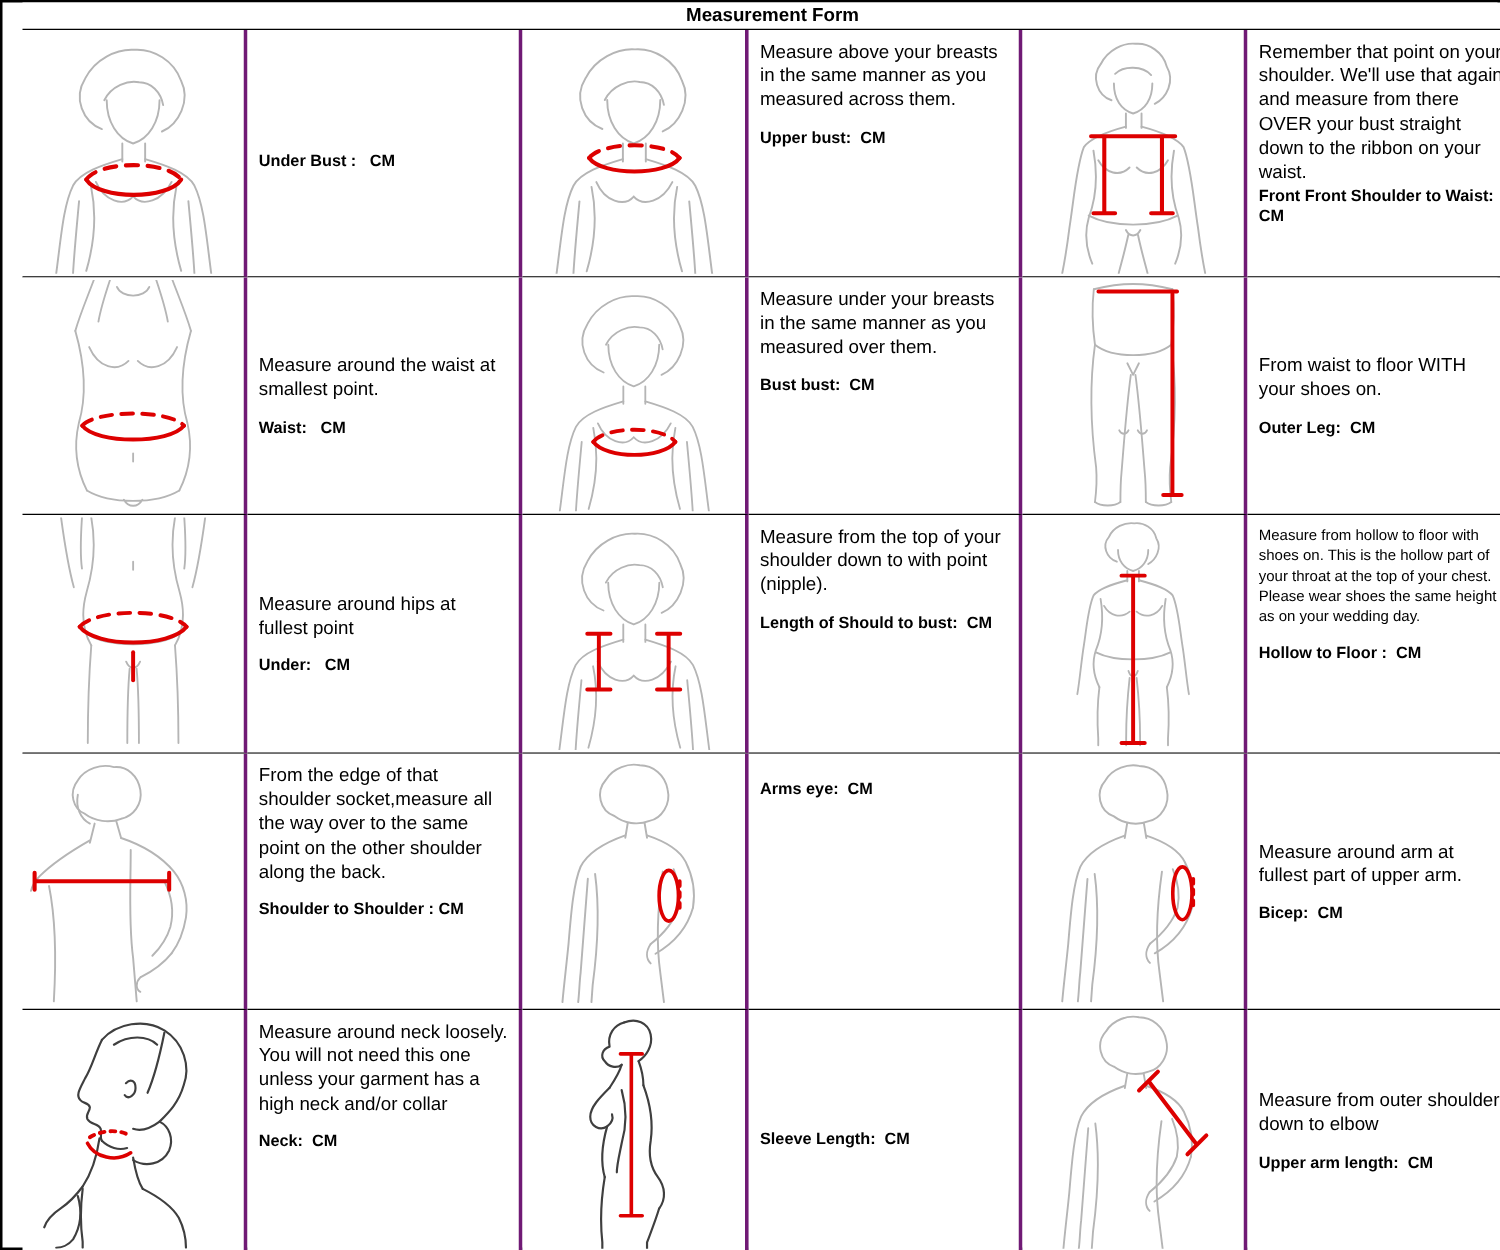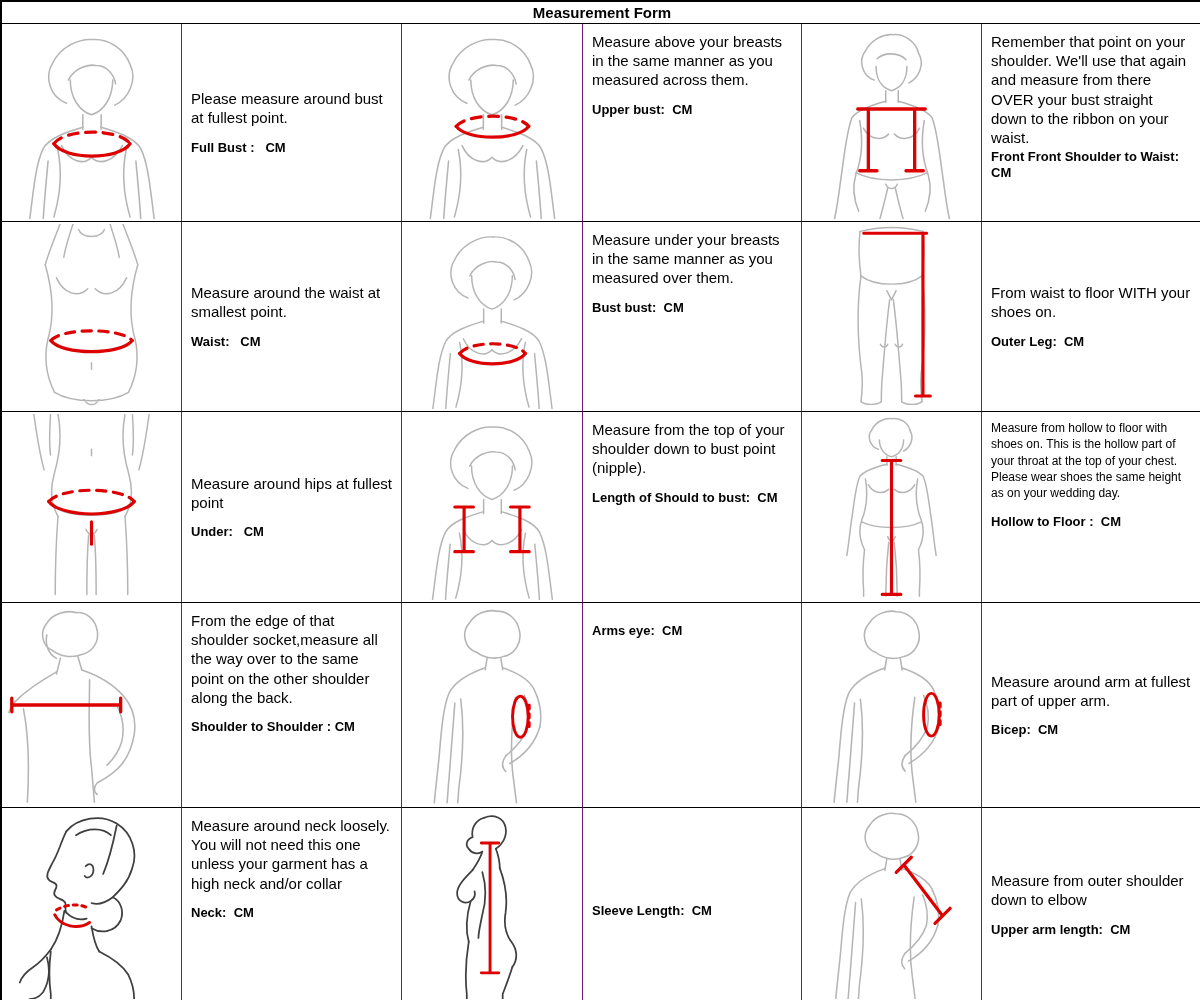--- a/index.html
+++ b/index.html
@@ -1,21 +1,21 @@
 <!DOCTYPE html>
 <html><head>
 <meta charset="utf-8">
 <style>
   html,body{margin:0;padding:0;background:#fff;}
   body{width:1200px;height:1000px;font-family:"Liberation Sans",sans-serif;color:#000;overflow:hidden;}
   .form{display:grid;width:1200px;height:1000px;box-sizing:border-box;
         grid-template-columns:180px 220px 181px 219px 180px 220px;
         grid-template-rows:22px 198px 190px 191px 205px 194px;
-        border:2px solid #000;}
-  .cell{border-right:1px solid #701a75;border-bottom:1px solid #000;box-sizing:border-box;overflow:hidden;background:#fff;}
+        border:2px solid #000;padding-left:16px;}
+  .cell{border-right:3px solid #701a75;border-bottom:1px solid #000;box-sizing:border-box;overflow:hidden;background:#fff;}
   .header{grid-column:1/-1;display:flex;align-items:center;justify-content:center;
           font-weight:bold;font-size:15px;border-right:none;}
   .text{display:flex;flex-direction:column;justify-content:flex-start;padding:8px 9px;}
   .v-center{justify-content:center;}
   .desc{font-size:15px;line-height:1.28;}
   .small .desc{font-size:12px;line-height:1.36;}
   .label{font-size:13px;font-weight:bold;line-height:1.22;margin-top:.95em;white-space:pre-wrap;}
   .no-gap .label{margin-top:2px;}
   .fig-cell{display:flex;align-items:stretch;justify-content:center;padding:2px;}
   svg.fig{width:100%;height:100%;}
@@ -63,22 +63,21 @@
   <div class="cell header">Measurement Form</div>
 
   <div class="cell fig-cell">
     <svg class="fig" viewBox="0 0 180 200">
       <use href="#torsoFront"></use>
       <path class="rd" d="M51,122 C62,139 119,139 130,122"></path>
       <path class="rd-d" d="M51,122 C62,106 119,106 130,122"></path>
     </svg>
   </div>
   <div class="cell text v-center">
-    <div class="desc">Please measure around bust at fullest point.</div>
-    <div class="label">Full Bust :   CM</div>
+    <div class="label">Under Bust :   CM</div>
   </div>
   <div class="cell fig-cell">
     <svg class="fig" viewBox="0 0 180 200">
       <use href="#torsoFront"></use>
       <path class="rd" d="M53,104 C64,119 117,119 128,104"></path>
       <path class="rd-d" d="M53,104 C64,90 117,90 128,104"></path>
     </svg>
   </div>
   <div class="cell text">
     <div class="desc">Measure above your breasts in the same manner as you measured across them.</div>
@@ -173,21 +172,21 @@
     <div class="label">Under:   CM</div>
   </div>
   <div class="cell fig-cell">
     <svg class="fig" viewBox="0 0 180 200">
       <use href="#torsoFront"></use>
       <path class="rd" d="M50,100 L70,100 M60,100 L60,148 M50,148 L70,148"></path>
       <path class="rd" d="M110,100 L130,100 M120,100 L120,148 M110,148 L130,148"></path>
     </svg>
   </div>
   <div class="cell text">
-    <div class="desc">Measure from the top of your shoulder down to bust point (nipple).</div>
+    <div class="desc">Measure from the top of your shoulder down to with point (nipple).</div>
     <div class="label">Length of Should to bust:  CM</div>
   </div>
   <div class="cell fig-cell">
     <svg class="fig" viewBox="0 0 180 200">
       <path class="ln" d="M76,38 C67,35 63,24 69,17 C73,8 83,4 91,5 C99,4 108,9 110,18 C115,26 110,36 103,40"></path>
       <path class="ln" d="M77,28 C77,37 82,44 90,46 C98,44 103,37 103,28"></path>
       <path class="ln" d="M85,46 L85,55 M95,46 L95,55"></path>
       <path class="ln" d="M85,54 C73,57 61,61 56,67 C51,78 50,96 47,114 C45,128 44,140 42,152"></path>
       <path class="ln" d="M95,54 C107,57 119,61 124,67 C129,78 130,96 133,114 C135,128 136,140 138,152"></path>
       <path class="ln" d="M62,70 C65,88 63,102 58,114 C54,126 56,136 61,146"></path>

